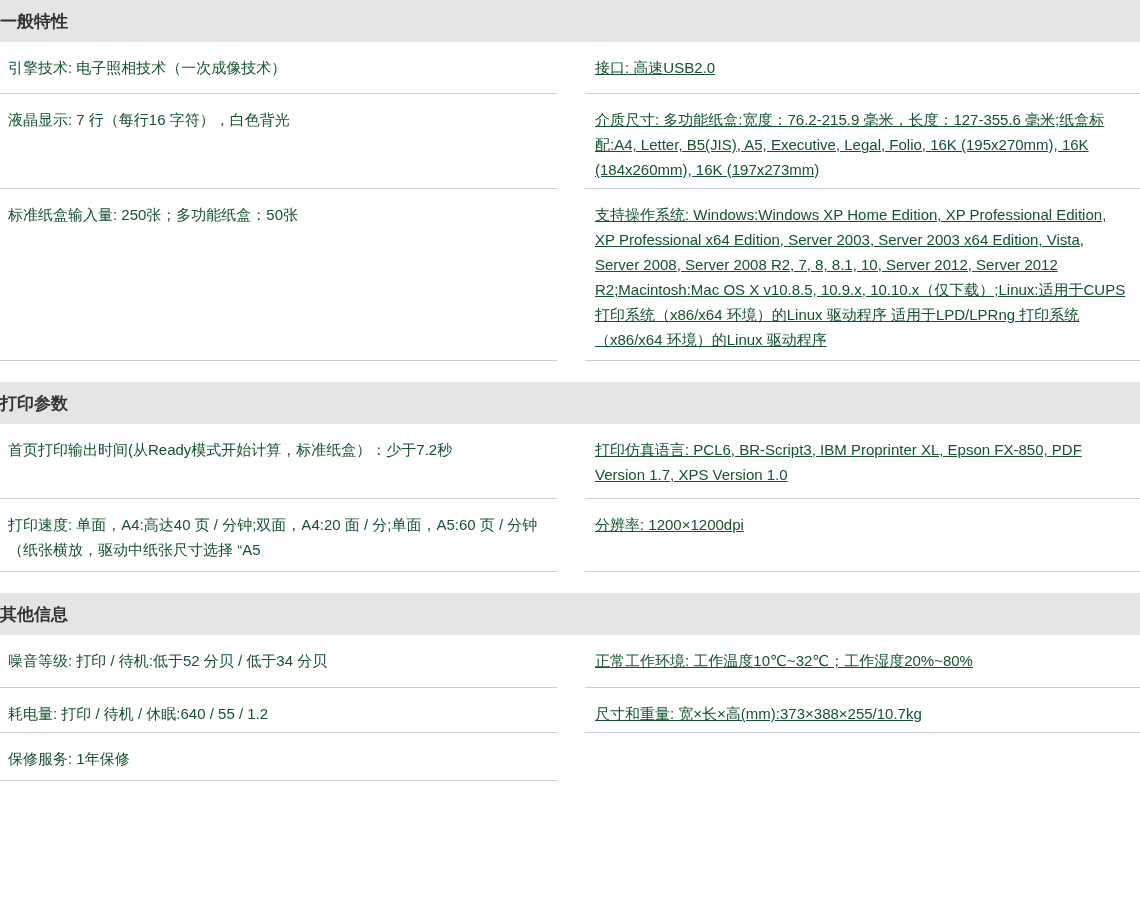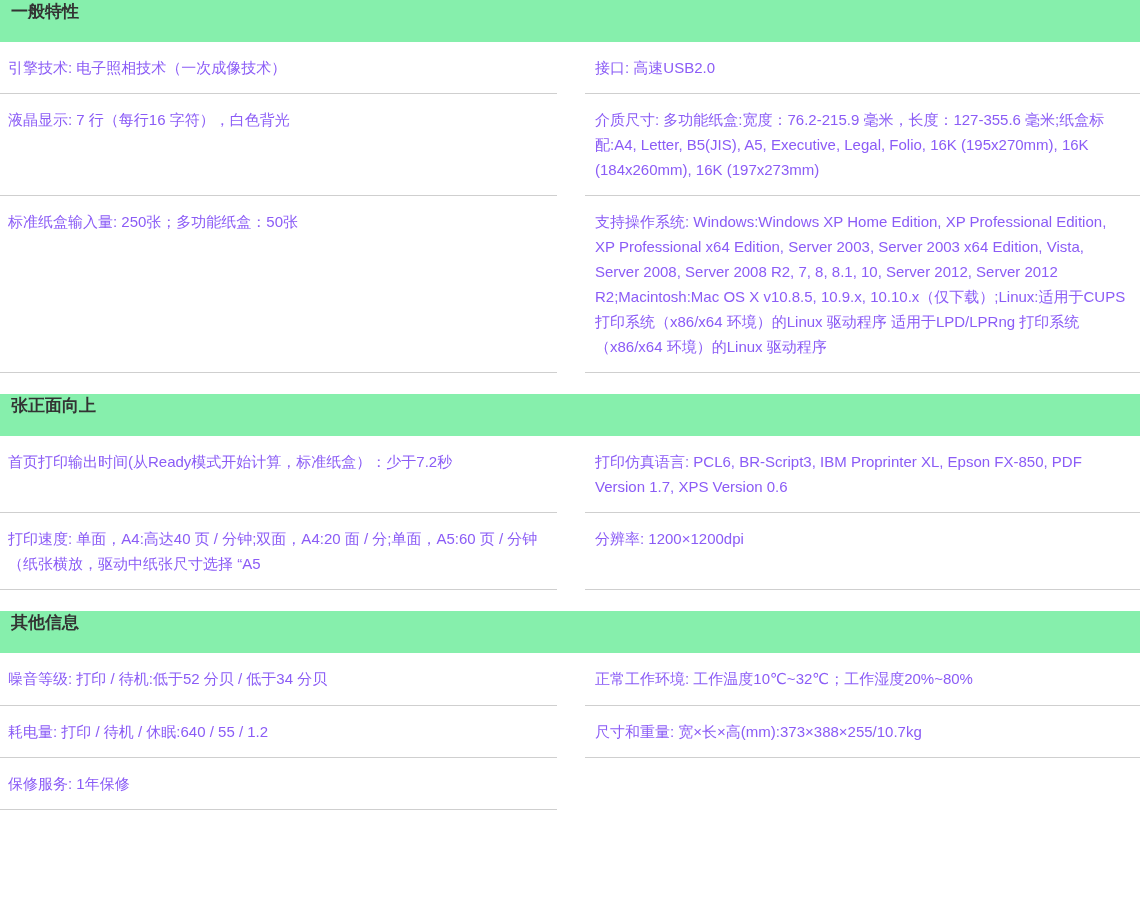--- a/index.html
+++ b/index.html
@@ -7,52 +7,52 @@
     padding: 0;
     background: #ffffff;
     width: 1140px;
     font-family: "Liberation Sans", "DejaVu Sans", sans-serif;
   }
   .spec-page { width: 1140px; }
   .section { width: 1140px; }
   .section.gap { margin-top: 21px; }
   .section-header {
     height: 42px;
-    background: #86efac;
+    background: #e5e5e5;
     display: flex;
-    align-items: flex-start;
-    padding-left: 11px;
+    align-items: center;
     box-sizing: border-box;
     width: 1140px;
   }
   .section-title {
     font-size: 17px;
     font-weight: bold;
     color: #333333;
   }
   .row {
     display: flex;
     align-items: stretch;
   }
   .cell {
     box-sizing: border-box;
     border-bottom: 1px solid #cfcfcf;
-    padding: 13px 12px 13px 8px;
+    padding: 13px 12px 6px 8px;
     font-size: 15px;
     line-height: 25px;
-    color: #8b5cf6;
+    color: #14532d;
     word-break: break-word;
   }
   .cell.left {
     width: 557px;
     margin-right: 28px;
   }
   .cell.right {
     width: 555px;
     padding-left: 10px;
+    text-decoration: underline;
   }
   .cell:empty {
     border-bottom: none;
   }
 </style>
 </head>
 <body>
 
 <div class="spec-page">
 
@@ -69,25 +69,25 @@
       <div class="cell right">介质尺寸: 多功能纸盒:宽度：76.2-215.9 毫米，长度：127-355.6 毫米;纸盒标配:A4, Letter, B5(JIS), A5, Executive, Legal, Folio, 16K (195x270mm), 16K (184x260mm), 16K (197x273mm)</div>
     </div>
     <div class="row" style="min-height:172px">
       <div class="cell left">标准纸盒输入量: 250张；多功能纸盒：50张</div>
       <div class="cell right">支持操作系统: Windows:Windows XP Home Edition, XP Professional Edition, XP Professional x64 Edition, Server 2003, Server 2003 x64 Edition, Vista, Server 2008, Server 2008 R2, 7, 8, 8.1, 10, Server 2012, Server 2012 R2;Macintosh:Mac OS X v10.8.5, 10.9.x, 10.10.x（仅下载）;Linux:适用于CUPS 打印系统（x86/x64 环境）的Linux 驱动程序 适用于LPD/LPRng 打印系统（x86/x64 环境）的Linux 驱动程序</div>
     </div>
   </div>
 
   <div class="section gap">
     <div class="section-header">
-      <span class="section-title">张正面向上</span>
+      <span class="section-title">打印参数</span>
     </div>
     <div class="row" style="min-height:75px">
       <div class="cell left">首页打印输出时间(从Ready模式开始计算，标准纸盒）：少于7.2秒</div>
-      <div class="cell right">打印仿真语言: PCL6, BR-Script3, IBM Proprinter XL, Epson FX-850, PDF Version 1.7, XPS Version 0.6</div>
+      <div class="cell right">打印仿真语言: PCL6, BR-Script3, IBM Proprinter XL, Epson FX-850, PDF Version 1.7, XPS Version 1.0</div>
     </div>
     <div class="row" style="min-height:73px">
       <div class="cell left">打印速度: 单面，A4:高达40 页 / 分钟;双面，A4:20 面 / 分;单面，A5:60 页 / 分钟（纸张横放，驱动中纸张尺寸选择 “A5</div>
       <div class="cell right">分辨率: 1200×1200dpi</div>
     </div>
   </div>
 
   <div class="section gap">
     <div class="section-header">
       <span class="section-title">其他信息</span>

